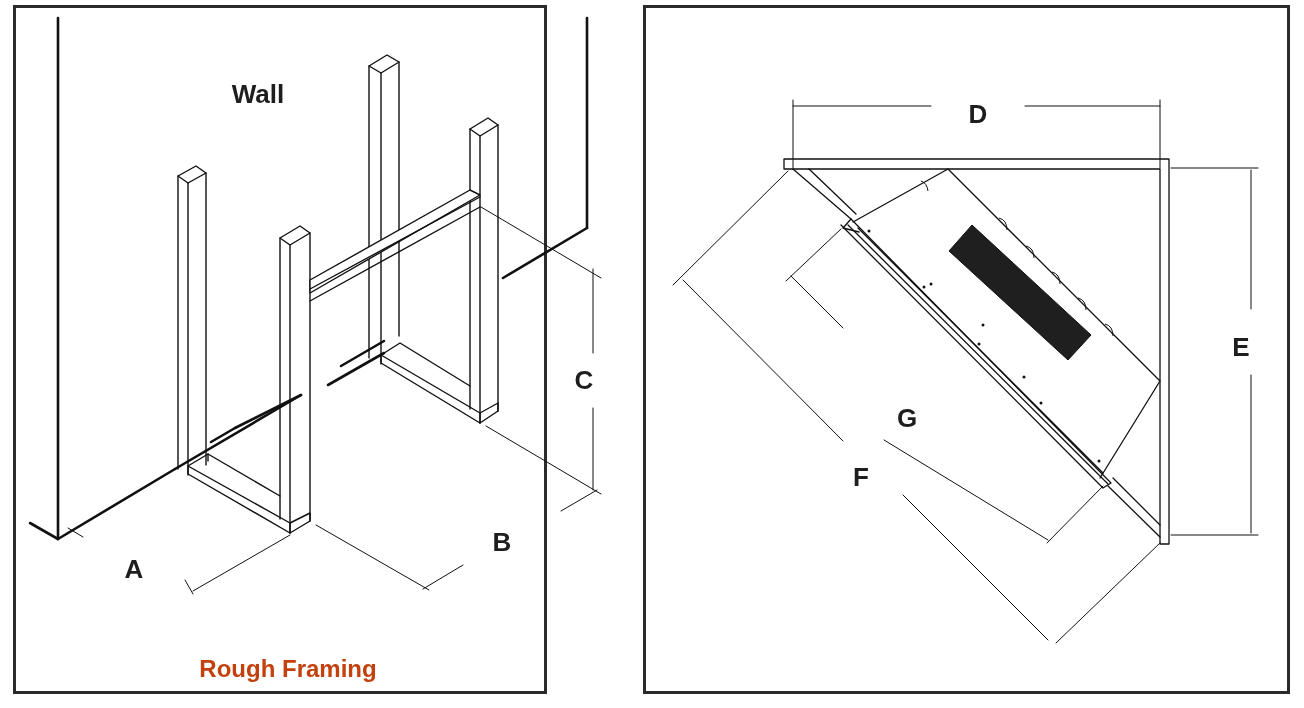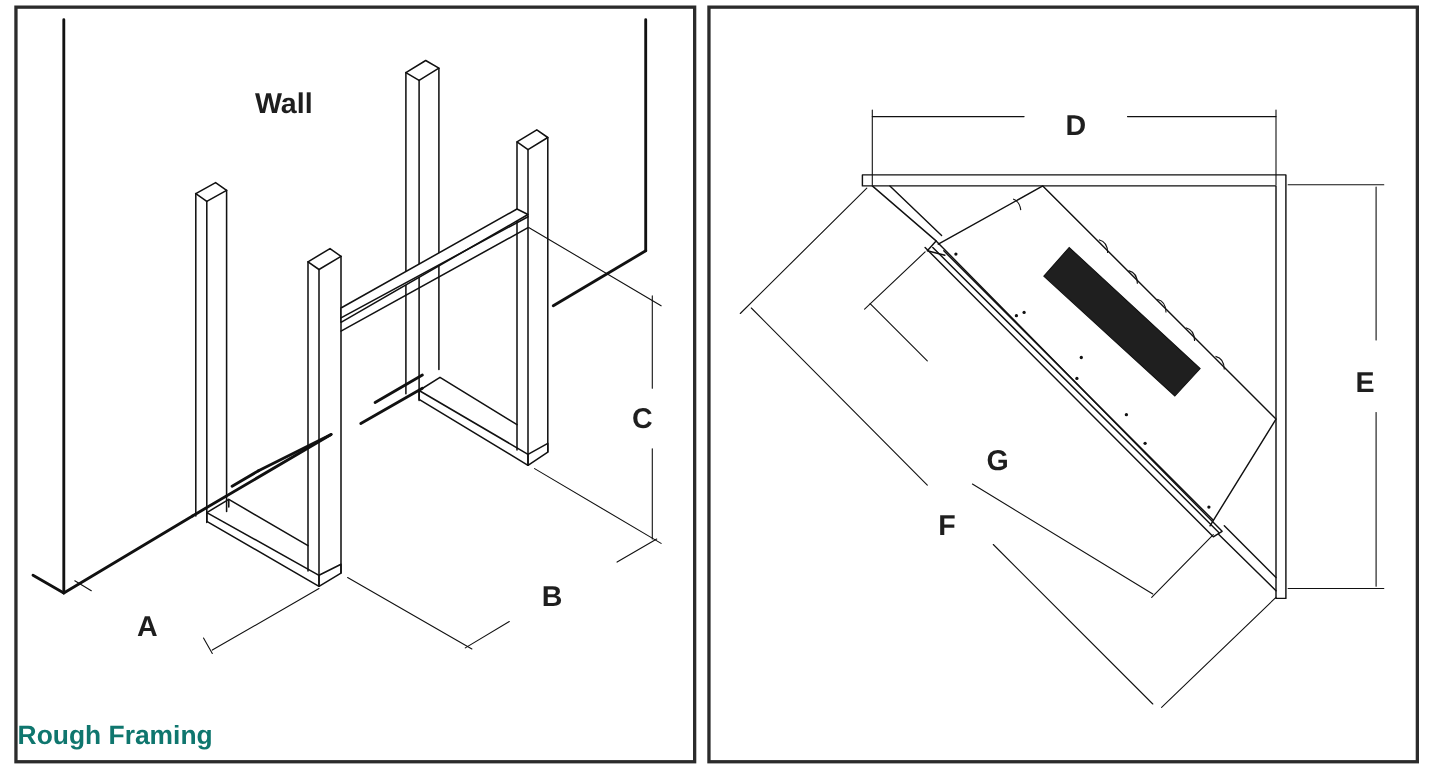--- a/index.html
+++ b/index.html
@@ -1,22 +1,22 @@
 <!DOCTYPE html>
 <html><head>
   <meta charset="utf-8">
   <style>
     html, body { margin: 0; padding: 0; background: #ffffff; }
     body { width: 1304px; height: 708px; position: relative; overflow: hidden; font-family: "Liberation Sans", sans-serif; }
     .panel { position: absolute; top: 5px; height: 689px; border: 3px solid #2b2b2b; box-sizing: border-box; background: #fff; }
-    #panel-left { left: 13px; width: 620px; }
+    #panel-left { left: 13px; width: 534px; }
     #panel-right { left: 643px; width: 647px; }
     svg.drawing { position: absolute; left: 0; top: 0; }
     .lbl { font-family: "Liberation Sans", sans-serif; font-weight: bold; fill: #1e1e1e; }
-    .caption { position: absolute; bottom: 8px; left: 0; right: 0; text-align: left; font-weight: bold; font-size: 24px; color: #0f766e; font-family: "Liberation Sans", sans-serif; }
+    .caption { position: absolute; bottom: 8px; left: 16px; right: 0; text-align: center; font-weight: bold; font-size: 24px; color: #c2410c; font-family: "Liberation Sans", sans-serif; }
   </style>
 </head>
 <body>
 
 <div class="panel" id="panel-left">
   <svg class="drawing" width="614" height="683" viewBox="13 5 614 683">
     <g fill="none" stroke="#111" stroke-width="1.4" stroke-linejoin="round" stroke-linecap="round">
 
       <g stroke-width="2.6">
         <line x1="55" y1="15" x2="55" y2="536"></line>

